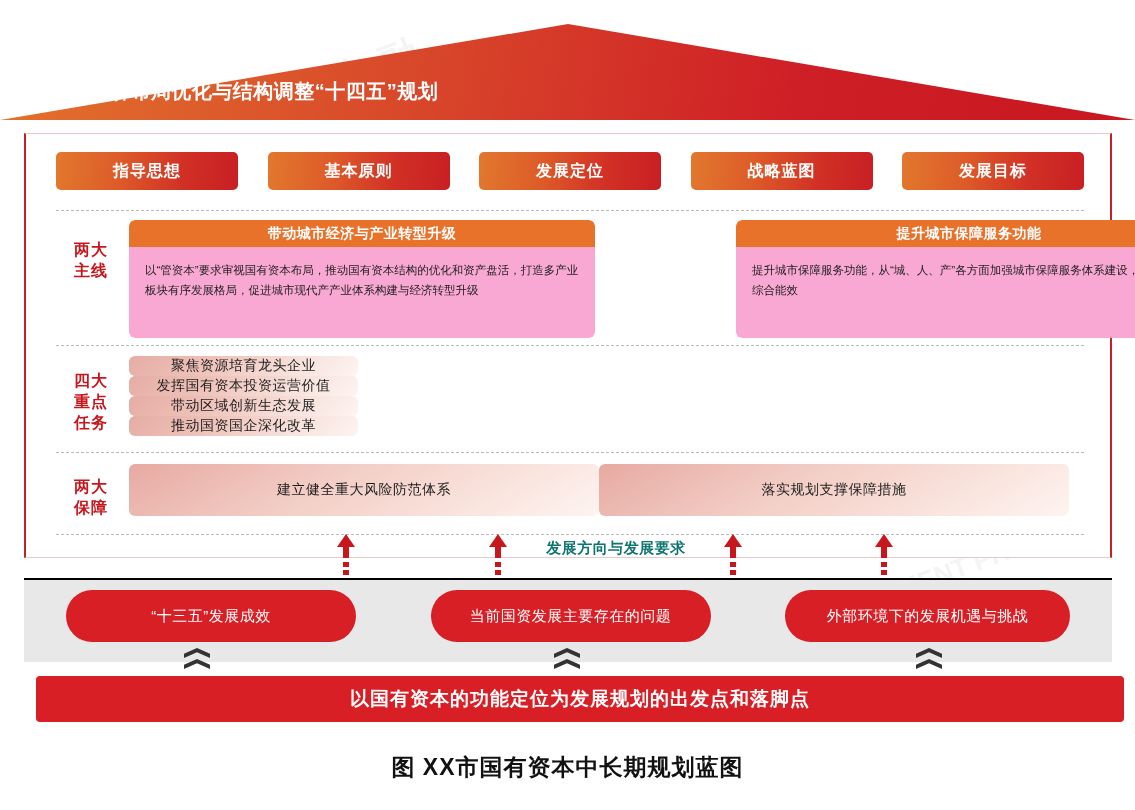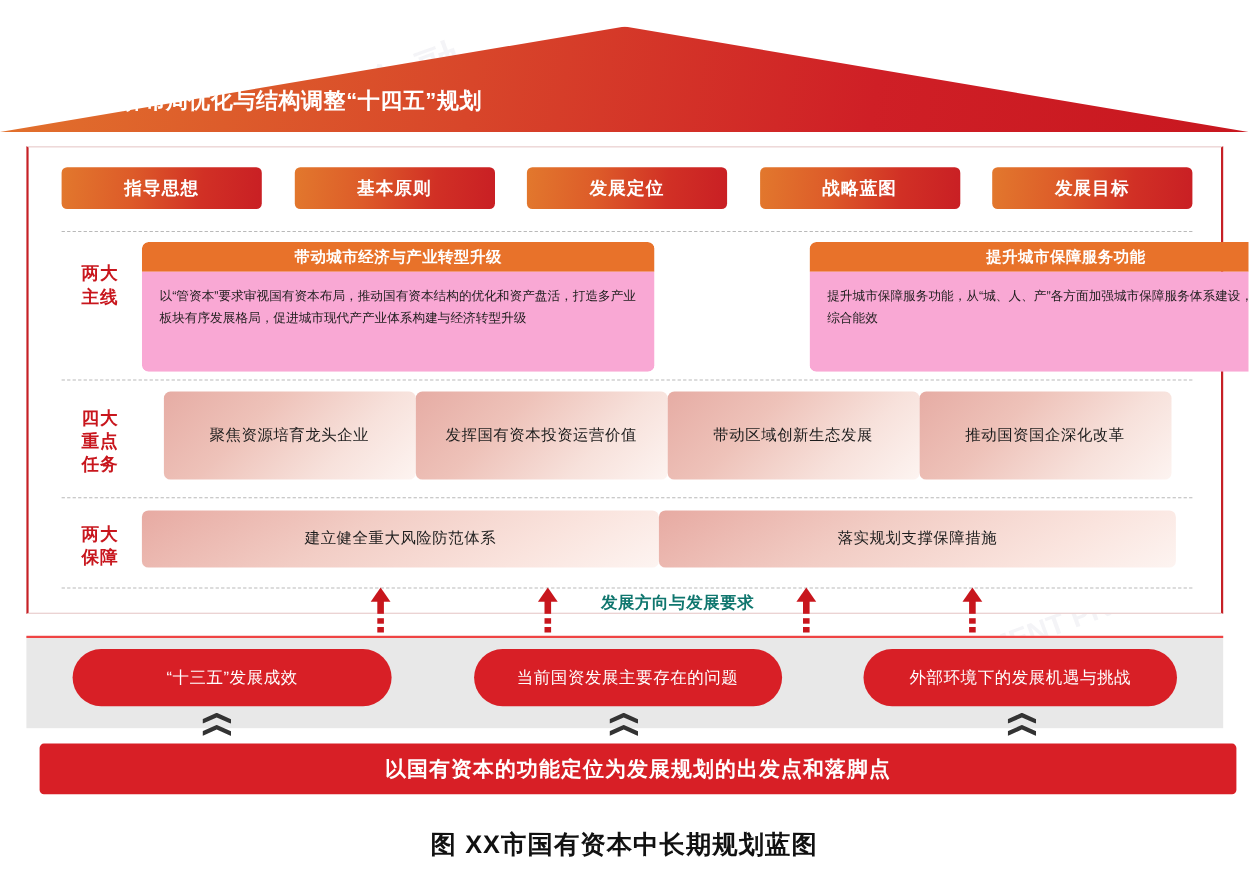--- a/index.html
+++ b/index.html
@@ -84,21 +84,21 @@
   }
   .line-card-body{
     height:91px;background:#f9a8d4;border-radius:0 0 6px 6px;
     padding:13px 16px 0 16px;box-sizing:border-box;
     color:#1d1d1d;font-size:11.5px;line-height:20px;
   }
 
   
   #row-tasks{
     position:absolute;left:103px;top:222px;width:955px;height:80px;
-    display:flex;justify-content:center;
+    display:flex;justify-content:flex-end;flex-direction:column;
   }
   .task-card{
     width:229px;height:80px;border-radius:6px;
     background:linear-gradient(135deg,#e6aca4 0%,#eec2b9 35%,#f7e1db 70%,#fdf4f1 100%);
     color:#1d1d1d;font-size:14px;
     display:flex;align-items:center;justify-content:center;
     text-align:center;letter-spacing:.5px;
   }
 
   
@@ -135,21 +135,21 @@
   #arrow-4{left:851px;}
   #arrow-caption{
     position:absolute;left:516px;top:539px;width:200px;
     text-align:center;color:#0f766e;
     font-size:15px;font-weight:bold;letter-spacing:.5px;
   }
 
   
   #gray-band{
     position:absolute;left:24px;top:578px;width:1088px;height:84px;
-    background:#e8e8e8;border-top:2px solid #ef4444;box-sizing:border-box;
+    background:#e8e8e8;border-top:2px solid #000000;box-sizing:border-box;
   }
   #gray-pills{
     position:absolute;left:0;top:10px;width:1088px;height:52px;
     display:flex;justify-content:space-between;padding:0 42px;box-sizing:border-box;
   }
   .gray-pill{
     height:52px;border-radius:26px;background:#d81f26;color:#ffffff;
     font-size:15px;display:flex;align-items:center;justify-content:center;
     letter-spacing:.5px;
   }

